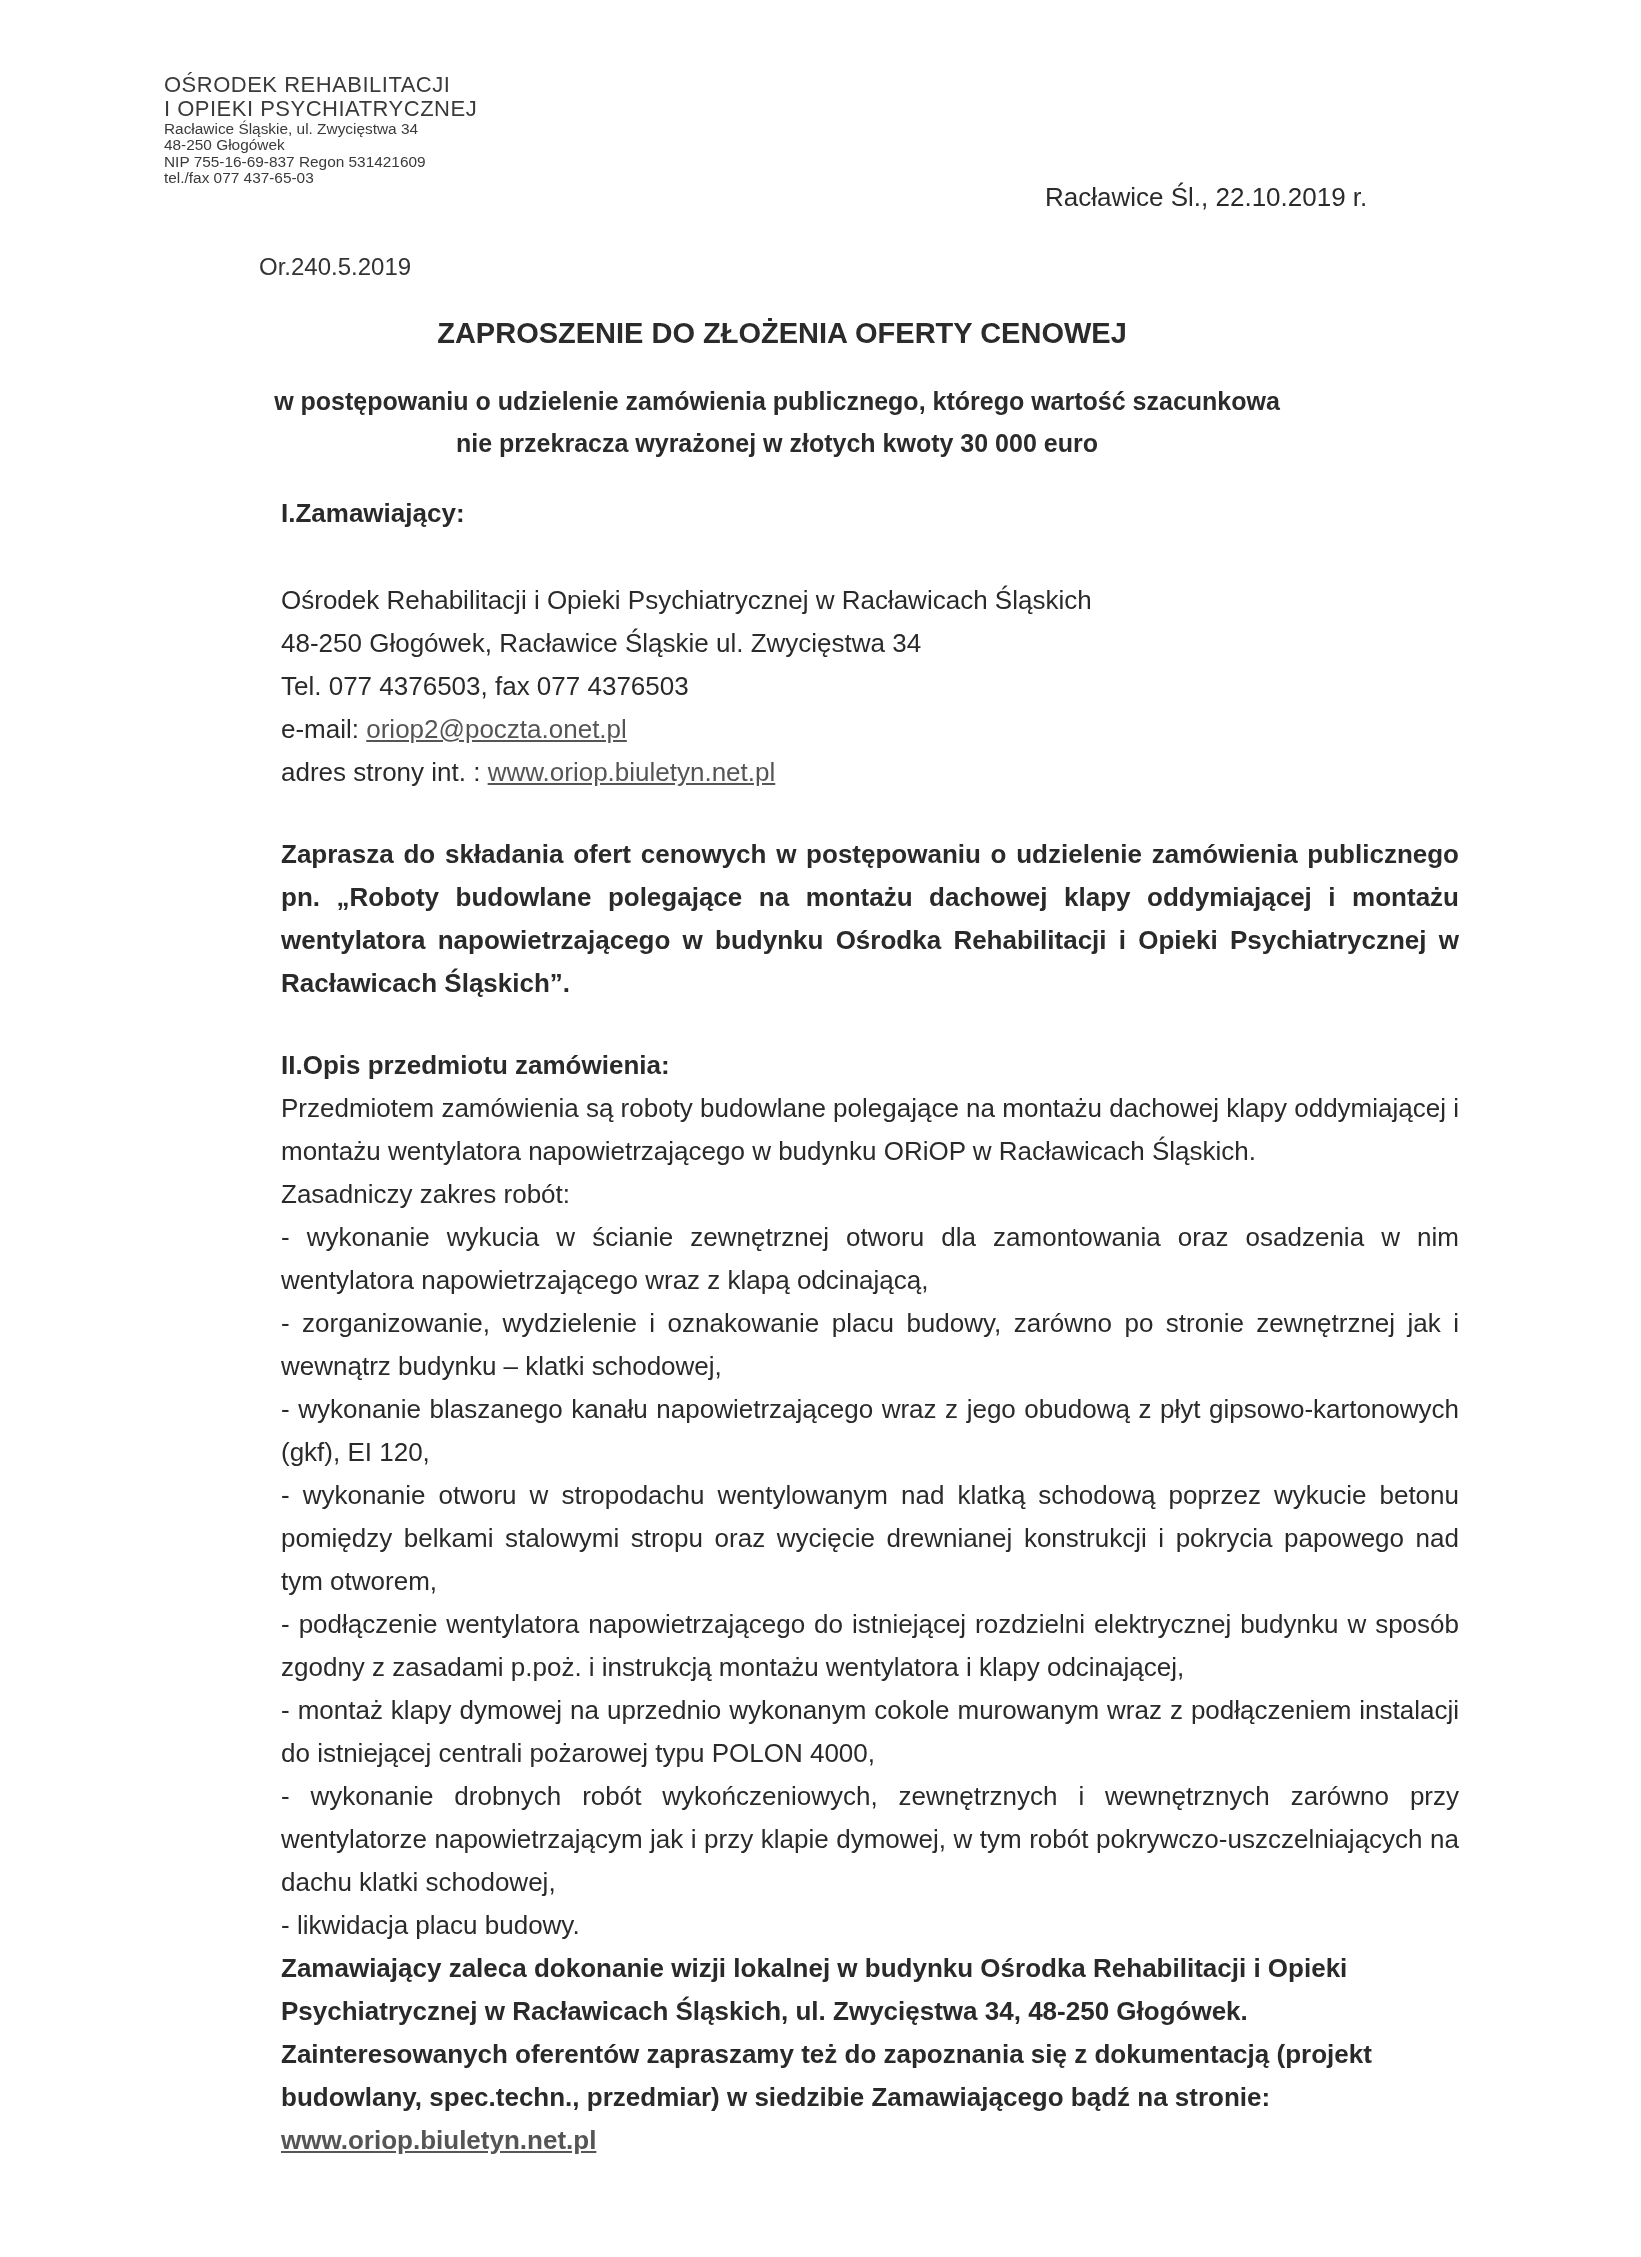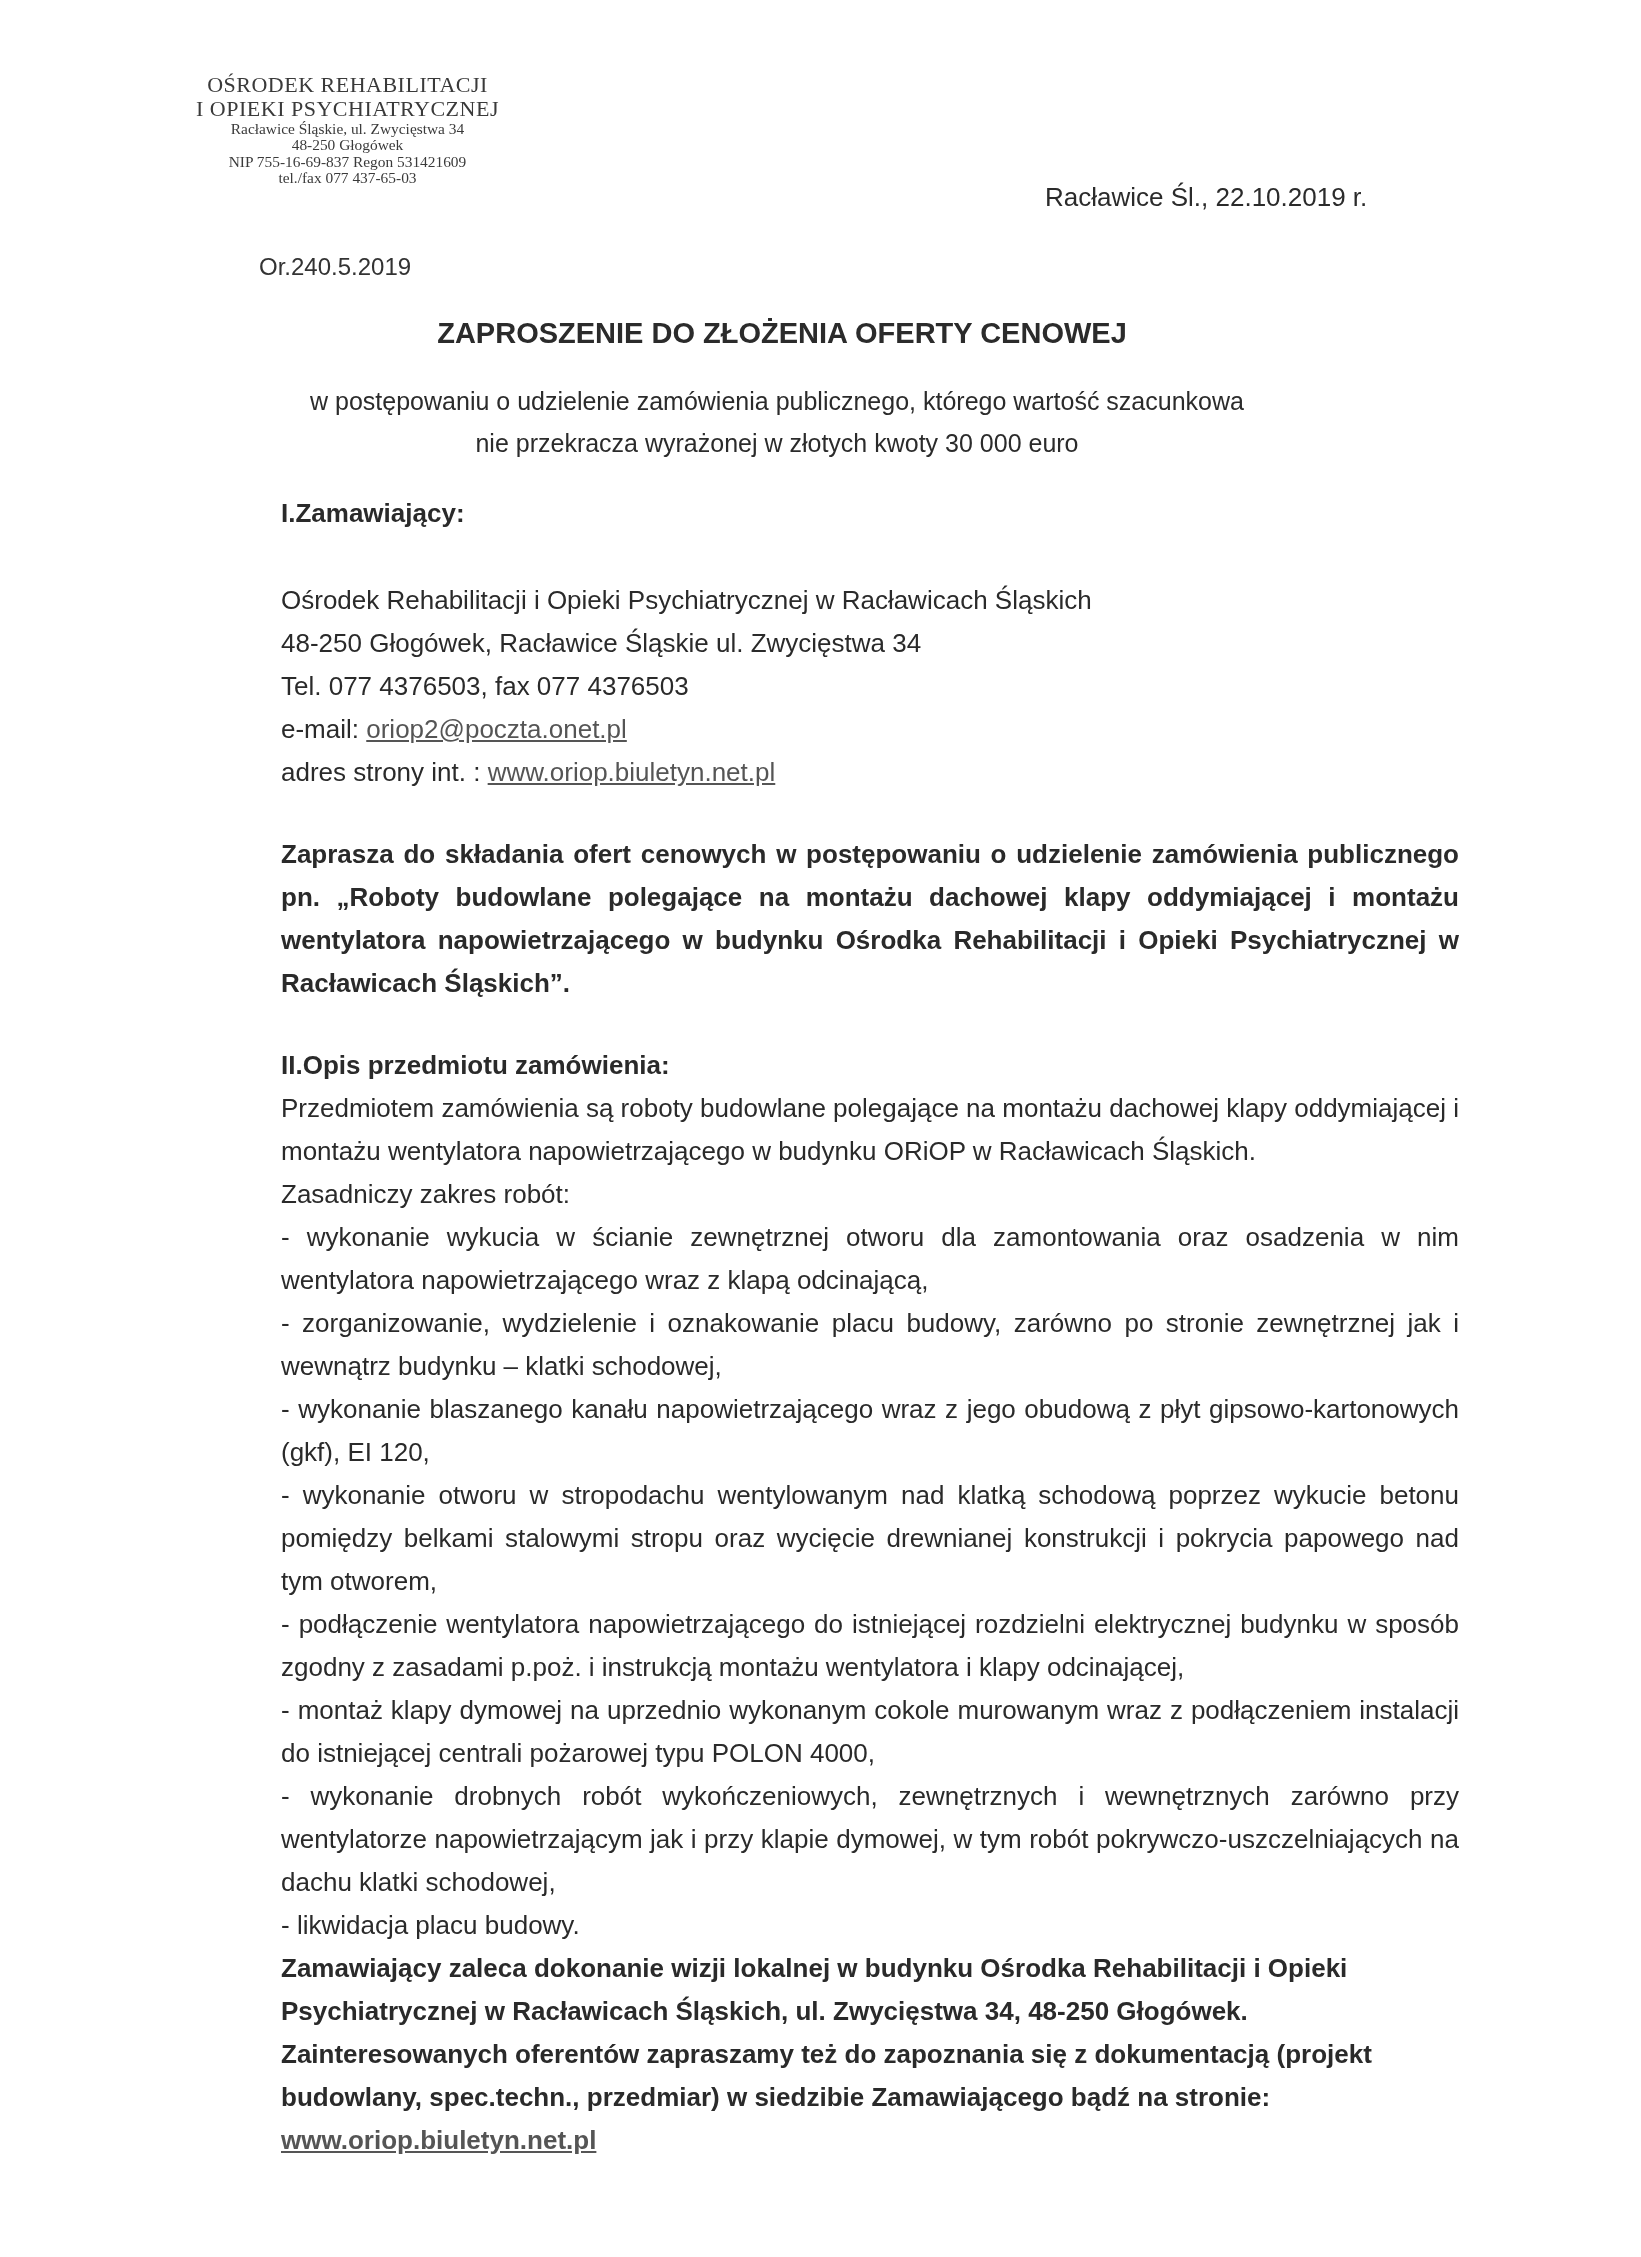--- a/index.html
+++ b/index.html
@@ -1,27 +1,27 @@
 <!DOCTYPE html>
 <html><head>
 <meta charset="utf-8">
 <style>
   html, body { margin: 0; padding: 0; background: #ffffff; }
   body { width: 1641px; height: 2257px; position: relative; overflow: hidden;
          font-family: "Liberation Sans", "DejaVu Sans", sans-serif; color: #2a2a2a; }
-  .stamp { position: absolute; left: 164px; top: 73px; width: 367px; text-align: center;
-           font-family: Liberation Serif, serif; color: #3a3a3a; line-height: 1.08; }
+  .stamp { position: absolute; left: 164px; top: 73px; width: 367px; 
+           font-family: Liberation Sans, sans-serif; color: #3a3a3a; line-height: 1.08; }
   .stamp .s1 { font-size: 22px; letter-spacing: 0.5px; }
   .stamp .s2 { font-size: 15.4px; }
   .place-date { position: absolute; left: 1045px; top: 182px; font-size: 26px; color: #2b2b2b; }
   .ref { position: absolute; left: 259px; top: 253px; font-size: 24px; color: #333; }
   .title { position: absolute; left: 0; width: 1564px; top: 317px; text-align: center;
            font-size: 29px; font-weight: bold; color: #2b2b2b; }
   .subtitle { position: absolute; left: 0; width: 1554px; top: 380px; text-align: center;
-              font-size: 25px; font-weight: normal; line-height: 42px; color: #2b2b2b; }
+              font-size: 25px; font-weight: bold; line-height: 42px; color: #2b2b2b; }
   .main { position: absolute; left: 249px; top: 492px; width: 1178px; font-size: 26px; line-height: 43px; margin-left: 32px; }
   .main p { margin: 0; }
   .h { font-weight: bold; }
   .gap1 { height: 44px; }
   .gap2 { height: 39px; }
   .link { color: #555; text-decoration: underline; }
   .justify { text-align: justify; text-align-last: left; }
   .bold { font-weight: bold; }
 </style>
 </head>

